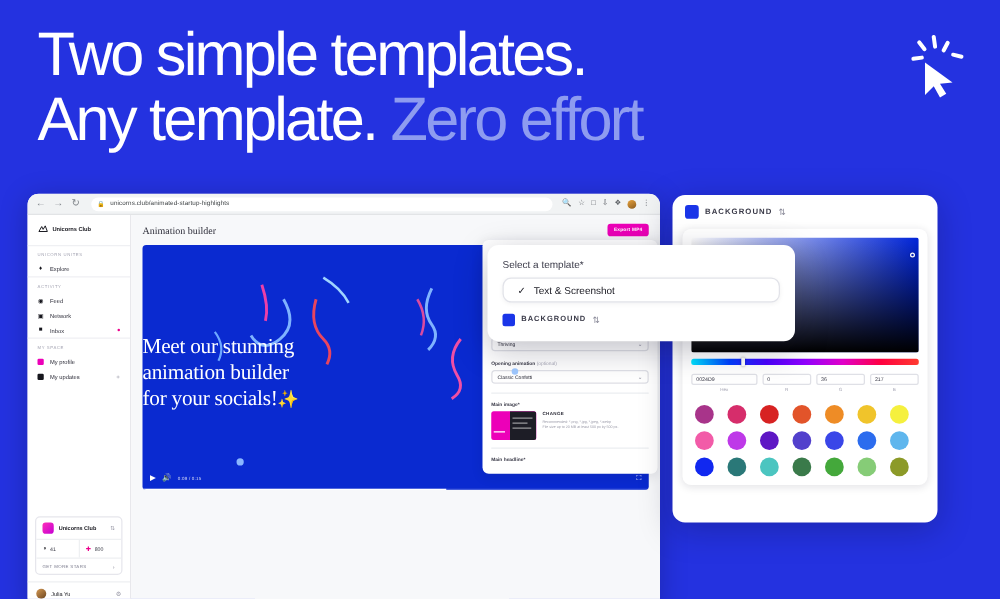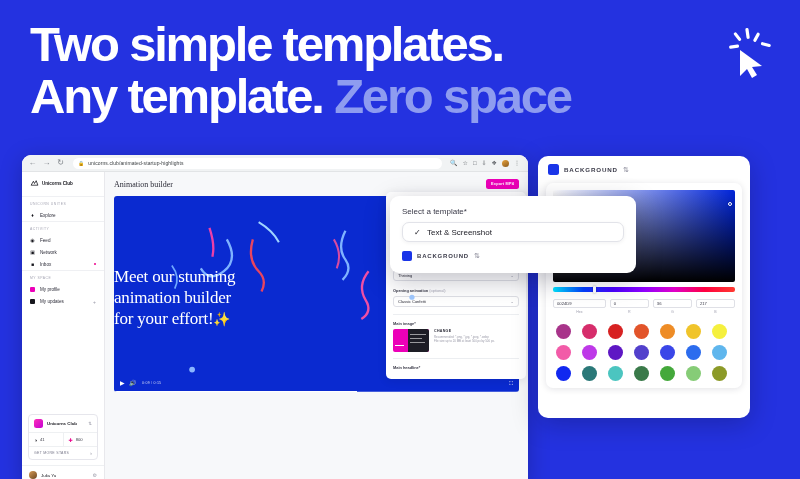--- a/index.html
+++ b/index.html
@@ -10,21 +10,21 @@
   }
   body { background: #2432E0; position: relative; }
 
   
   .hero {
     position: absolute;
     left: 30px; top: 18px;
     width: 700px;
   }
   .hero-line {
-    font-weight: 700;
+    font-weight: 400;
     font-size: 49px;
     line-height: 52px;
     letter-spacing: -2.2px;
     color: #ffffff;
     white-space: nowrap;
   }
   .hero-dim { color: #8e9cf0; }
 
   .cursor-icon {
     position: absolute;
@@ -463,21 +463,21 @@
   .pk-dot {
     width: 15px; height: 15px;
     border-radius: 50%;
   }
 </style>
 </head>
 <body>
 
 <div class="hero">
   <div class="hero-line">Two simple templates.</div>
-  <div class="hero-line"><span>Any template. </span><span class="hero-dim">Zero space</span></div>
+  <div class="hero-line"><span>Any template. </span><span class="hero-dim">Zero effort</span></div>
 </div>
 
 <svg class="cursor-icon" viewBox="0 0 56 56">
   <g fill="#ffffff">
     <rect x="24" y="2" width="3.2" height="11" rx="1.5" transform="rotate(-8 25 8)"></rect>
     <rect x="14" y="6" width="3.2" height="10" rx="1.5" transform="rotate(-38 15 11)"></rect>
     <rect x="33" y="6" width="3.2" height="10" rx="1.5" transform="rotate(28 34 11)"></rect>
     <rect x="7" y="19" width="10" height="3.2" rx="1.5" transform="rotate(-8 12 20)"></rect>
     <rect x="39" y="17" width="10" height="3.2" rx="1.5" transform="rotate(14 44 18)"></rect>
   </g>
@@ -595,21 +595,21 @@
           <path d="M152 30 q6 10 2 20" fill="none" stroke="#d94ba0" stroke-width="1.4"></path>
           <path d="M176 52 q-8 10 -2 20 q5 8 -3 13" fill="none" stroke="#ef4fa5" stroke-width="1.6"></path>
           <path d="M40 48 q6 8 2 16" fill="none" stroke="#6fa8ff" stroke-width="1.2"></path>
           <circle cx="54" cy="120" r="2" fill="#8ab6ff"></circle>
           <circle cx="206" cy="70" r="1.8" fill="#9fc8ff"></circle>
           <circle cx="120" cy="160" r="1.6" fill="#7aa8f5"></circle>
         </svg>
         <div class="video-text">
           <div>Meet our stunning</div>
           <div>animation builder</div>
-          <div><span>for your effort!</span><span class="sparkle">✨</span></div>
+          <div><span>for your socials!</span><span class="sparkle">✨</span></div>
         </div>
         <div class="video-ctl">
           <span class="ctl-ico">▶</span>
           <span class="ctl-ico">🔊</span>
           <span class="ctl-time">0:09 / 0:15</span>
           <span class="ctl-full">⛶</span>
         </div>
         <div class="progress">
           <div class="progress-fill"></div>
         </div>

